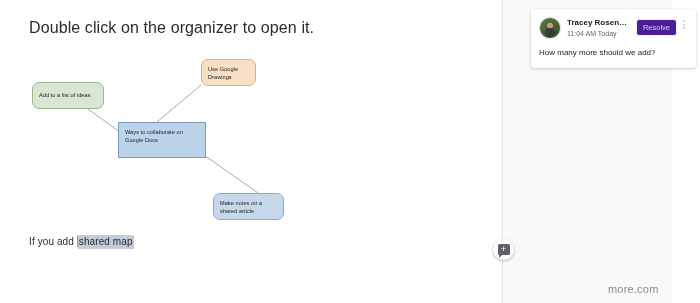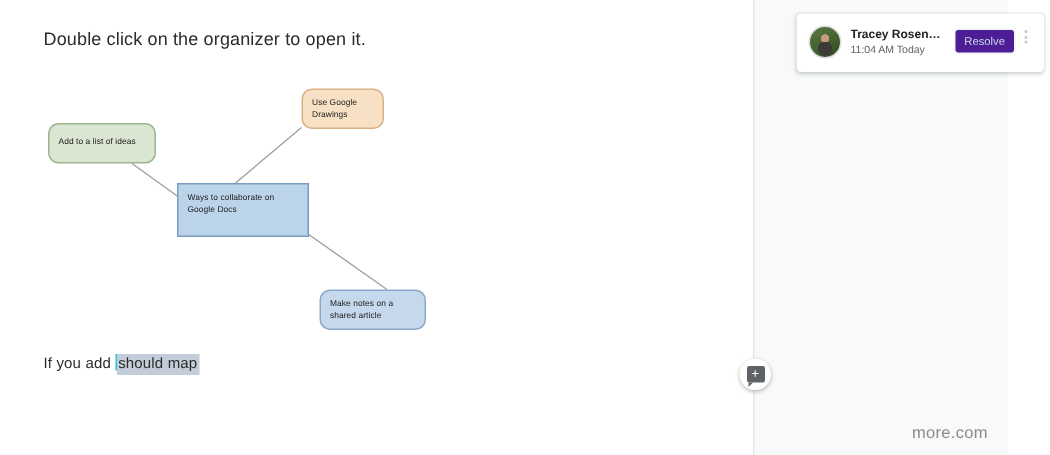--- a/index.html
+++ b/index.html
@@ -21,21 +21,21 @@
     position: absolute;
     left: 0; top: 0;
     width: 502px; height: 303px;
     background: #ffffff;
     overflow: hidden;
   }
 
   #doc-intro-line {
     position: absolute;
     left: 29px; top: 19px;
-    font-size: 12px;
+    font-size: 16px;
     color: #2b2b2b;
     letter-spacing: .1px;
     white-space: nowrap;
   }
 
   
   #organizer {
     position: absolute;
     left: 24px; top: 52px;
     width: 290px; height: 180px;
@@ -263,21 +263,21 @@
     <div class="node green" id="node-ideas">Add to a list of ideas</div>
 
     <div class="node orange" id="node-drawings">Use Google Drawings</div>
 
     <div class="node blue-sharp" id="node-center">Ways to collaborate on Google Docs</div>
 
     <div class="node blue-round" id="node-notes">Make notes on a shared article</div>
   </div>
 
   <div id="doc-body-line">
-    <span>If you add </span><span id="selection-caret"></span><span id="selected-text">should map</span>
+    <span>If you add </span><span id="selection-caret"></span><span id="selected-text">shared map</span>
   </div>
 </div>
 
 <div id="comment-pane">
 
   <div id="comment-card">
 
     <div id="comment-header">
 
       <div id="comment-avatar"></div>
@@ -289,20 +289,21 @@
 
       <div id="resolve-button">Resolve</div>
 
       <div id="comment-overflow-menu">
         <span></span>
         <span></span>
         <span></span>
       </div>
     </div>
 
+    <div id="comment-body">How many more should we add?</div>
   </div>
 </div>
 
 <div id="add-comment-button">
   <div id="add-comment-icon">
     <div id="add-comment-plus">+</div>
   </div>
 </div>
 
 <div id="watermark">more.com</div>

